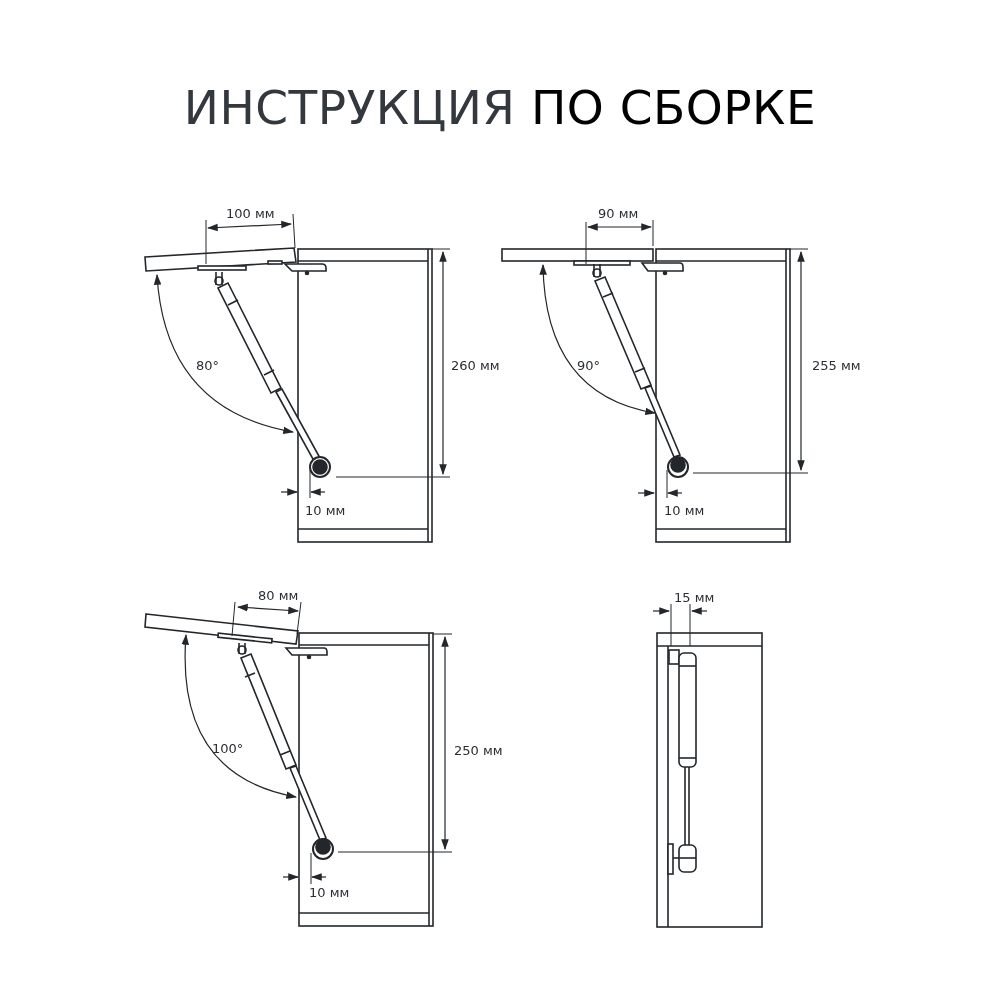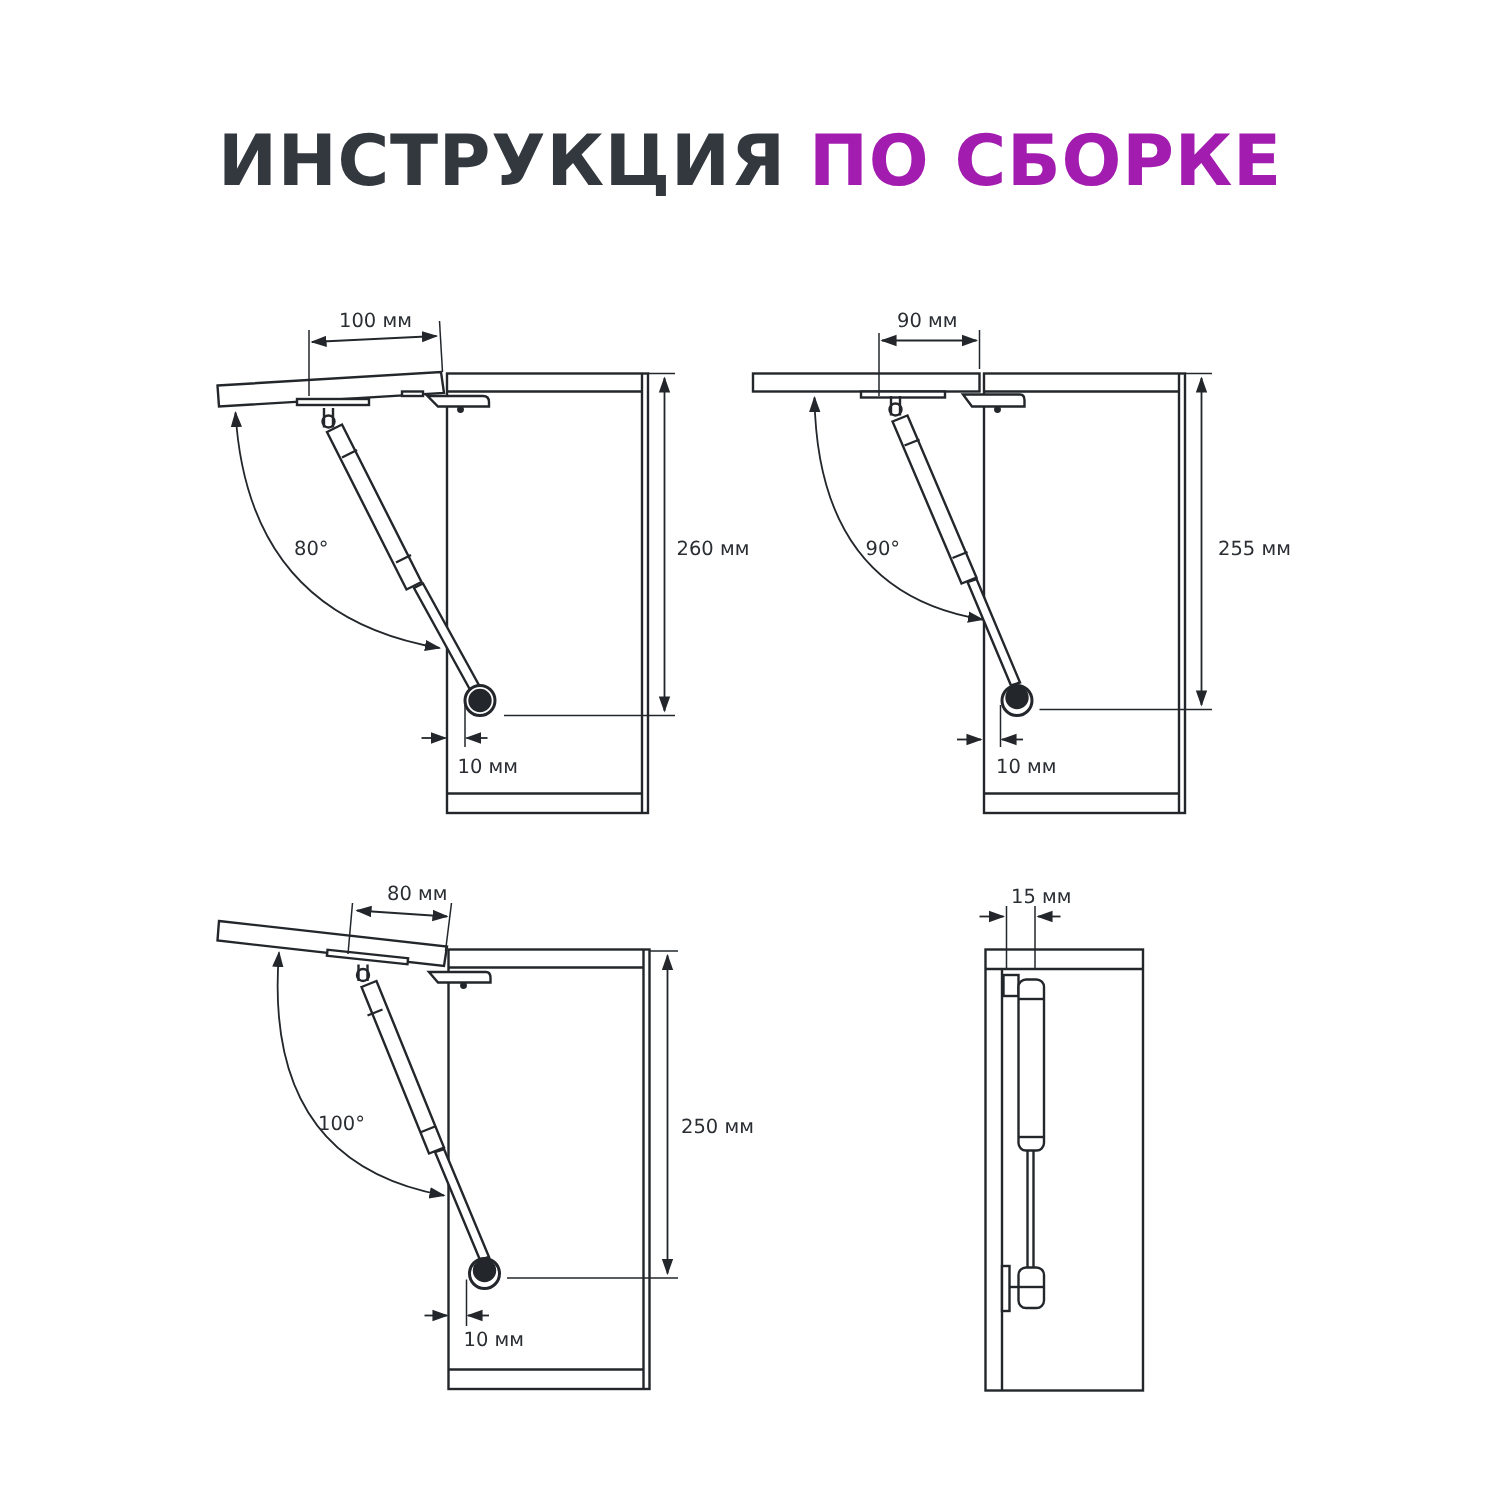--- a/index.html
+++ b/index.html
@@ -1,21 +1,21 @@
 <!DOCTYPE html>
 <html><head>
 <meta charset="utf-8">
 <style>
   html, body { margin: 0; padding: 0; background: #ffffff; }
   body { width: 1000px; height: 1000px; position: relative; overflow: hidden;
          font-family: "DejaVu Sans", "Liberation Sans", sans-serif; color: #2f3338; }
   .title { position: absolute; left: 0; top: 78px; width: 1000px; text-align: center;
            font-size: 47px; letter-spacing: 0.5px; color: #33383f; line-height: 60px; }
-  .title .bold { font-weight: 700; text-align: center; }
-  .title .light { font-weight: 700; color: #a21caf; }
+  .title .bold { font-weight: 400; text-align: center; }
+  .title .light { font-weight: 400; color: #000000; }
   svg.diagram { position: absolute; left: 0; top: 0; }
   .lbl { font-family: "DejaVu Sans", sans-serif; font-size: 13px; fill: #2a2e33; }
 </style>
 </head>
 <body>
 
 <div class="title">
   <span class="bold">ИНСТРУКЦИЯ</span>
   <span class="light">ПО СБОРКЕ</span>
 </div>

